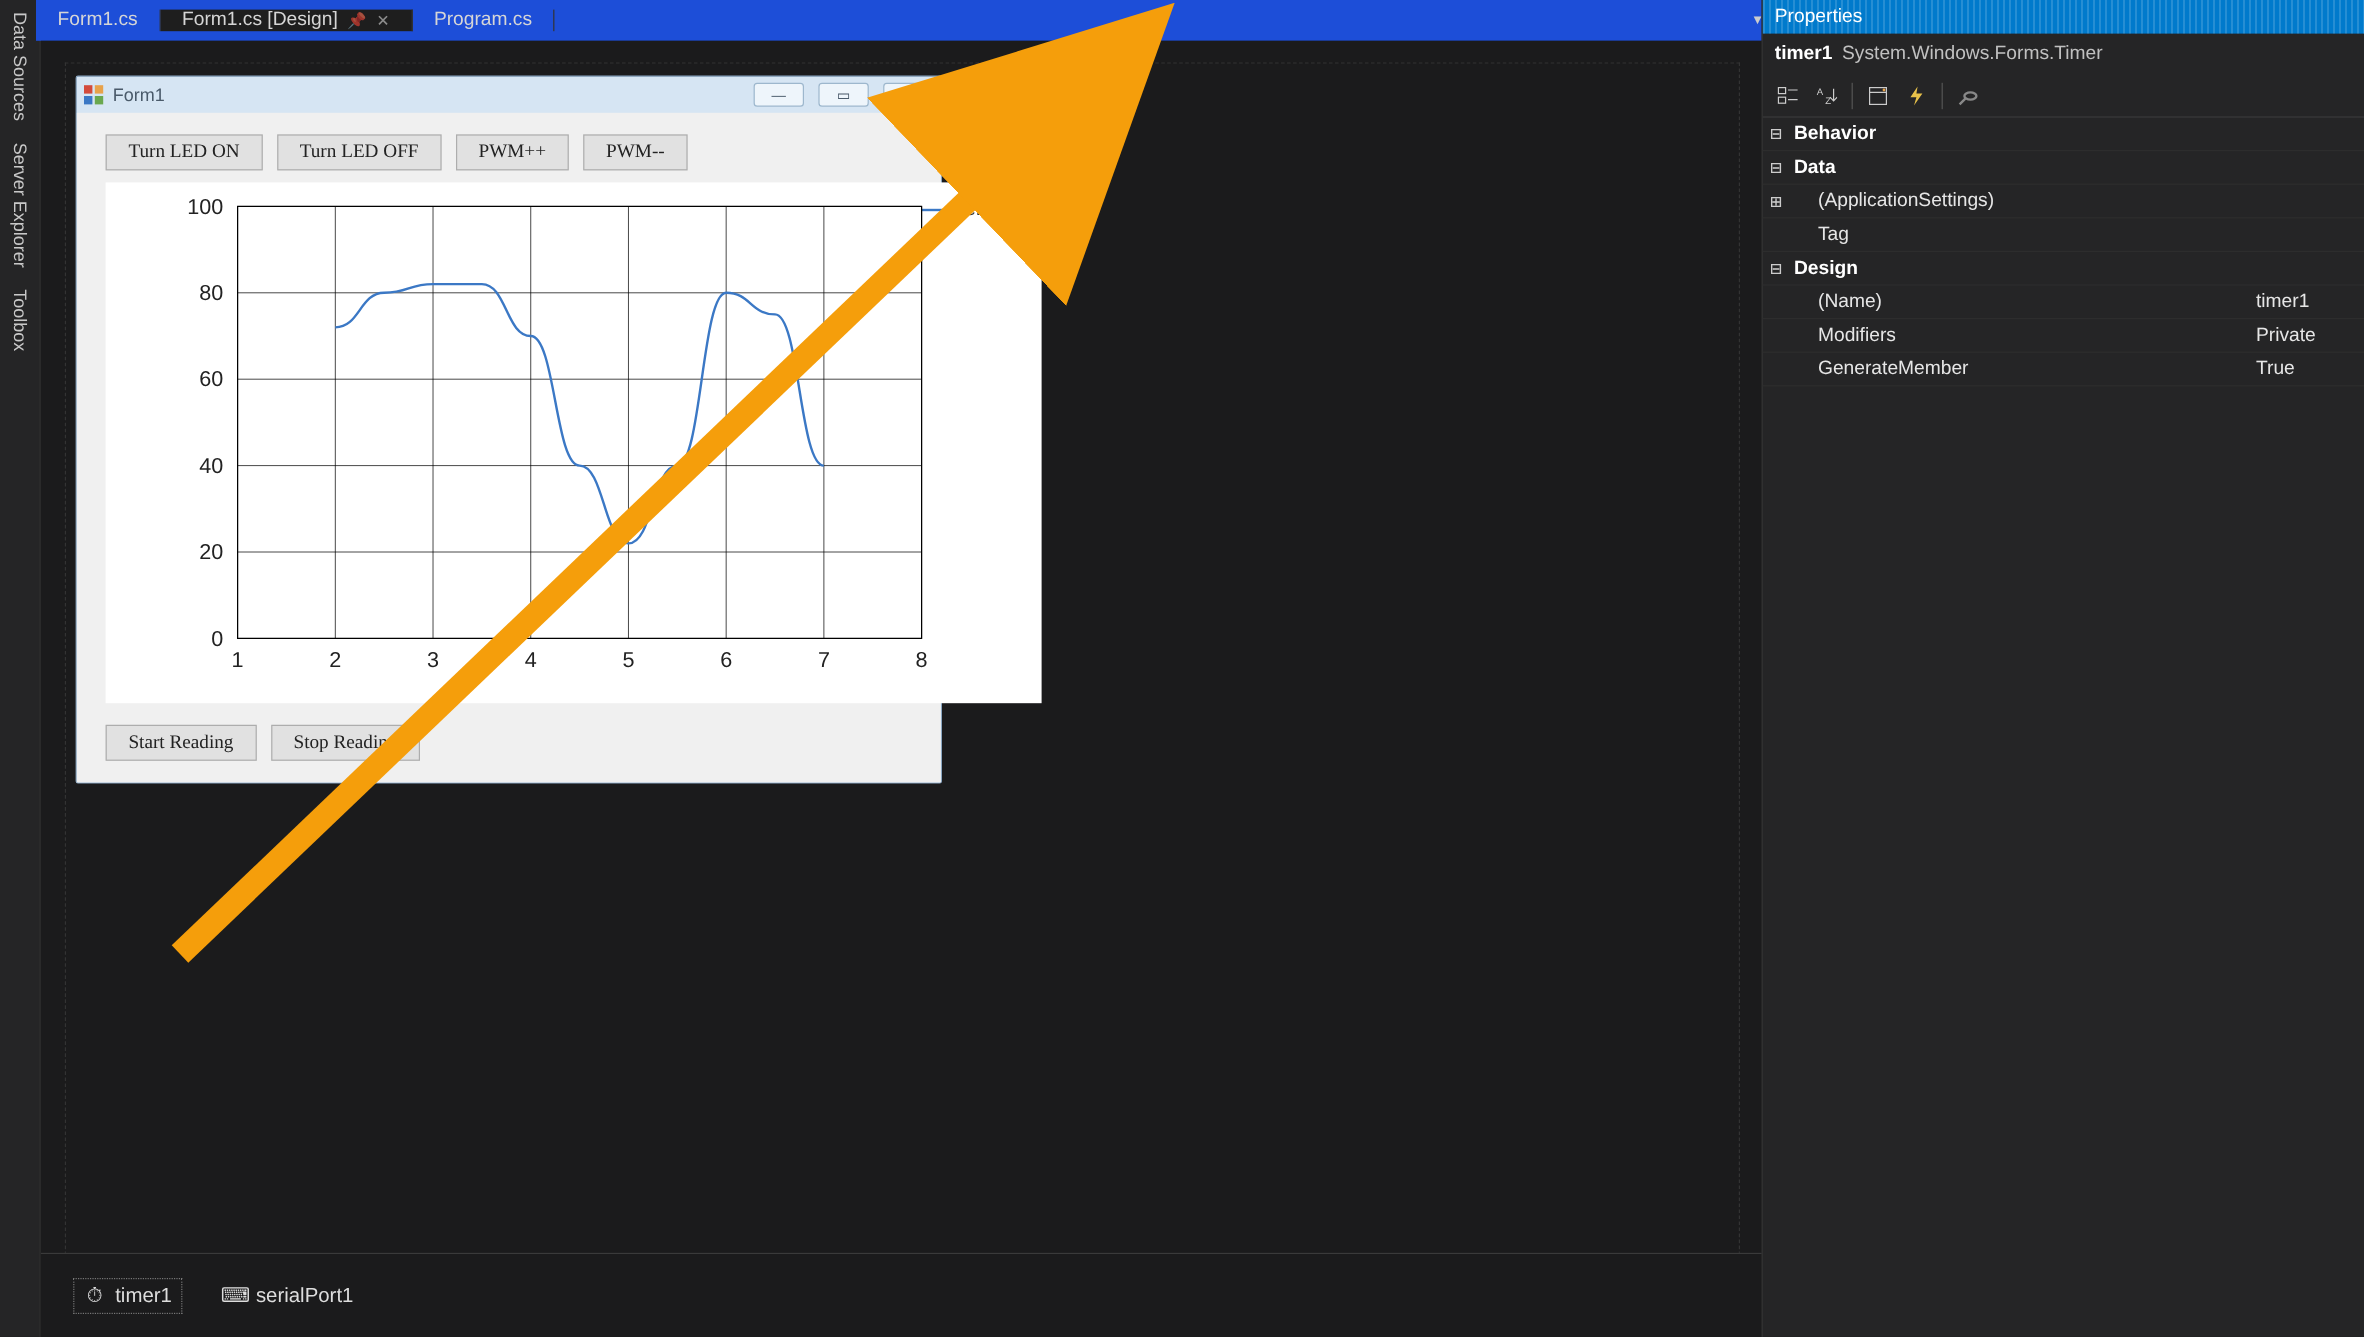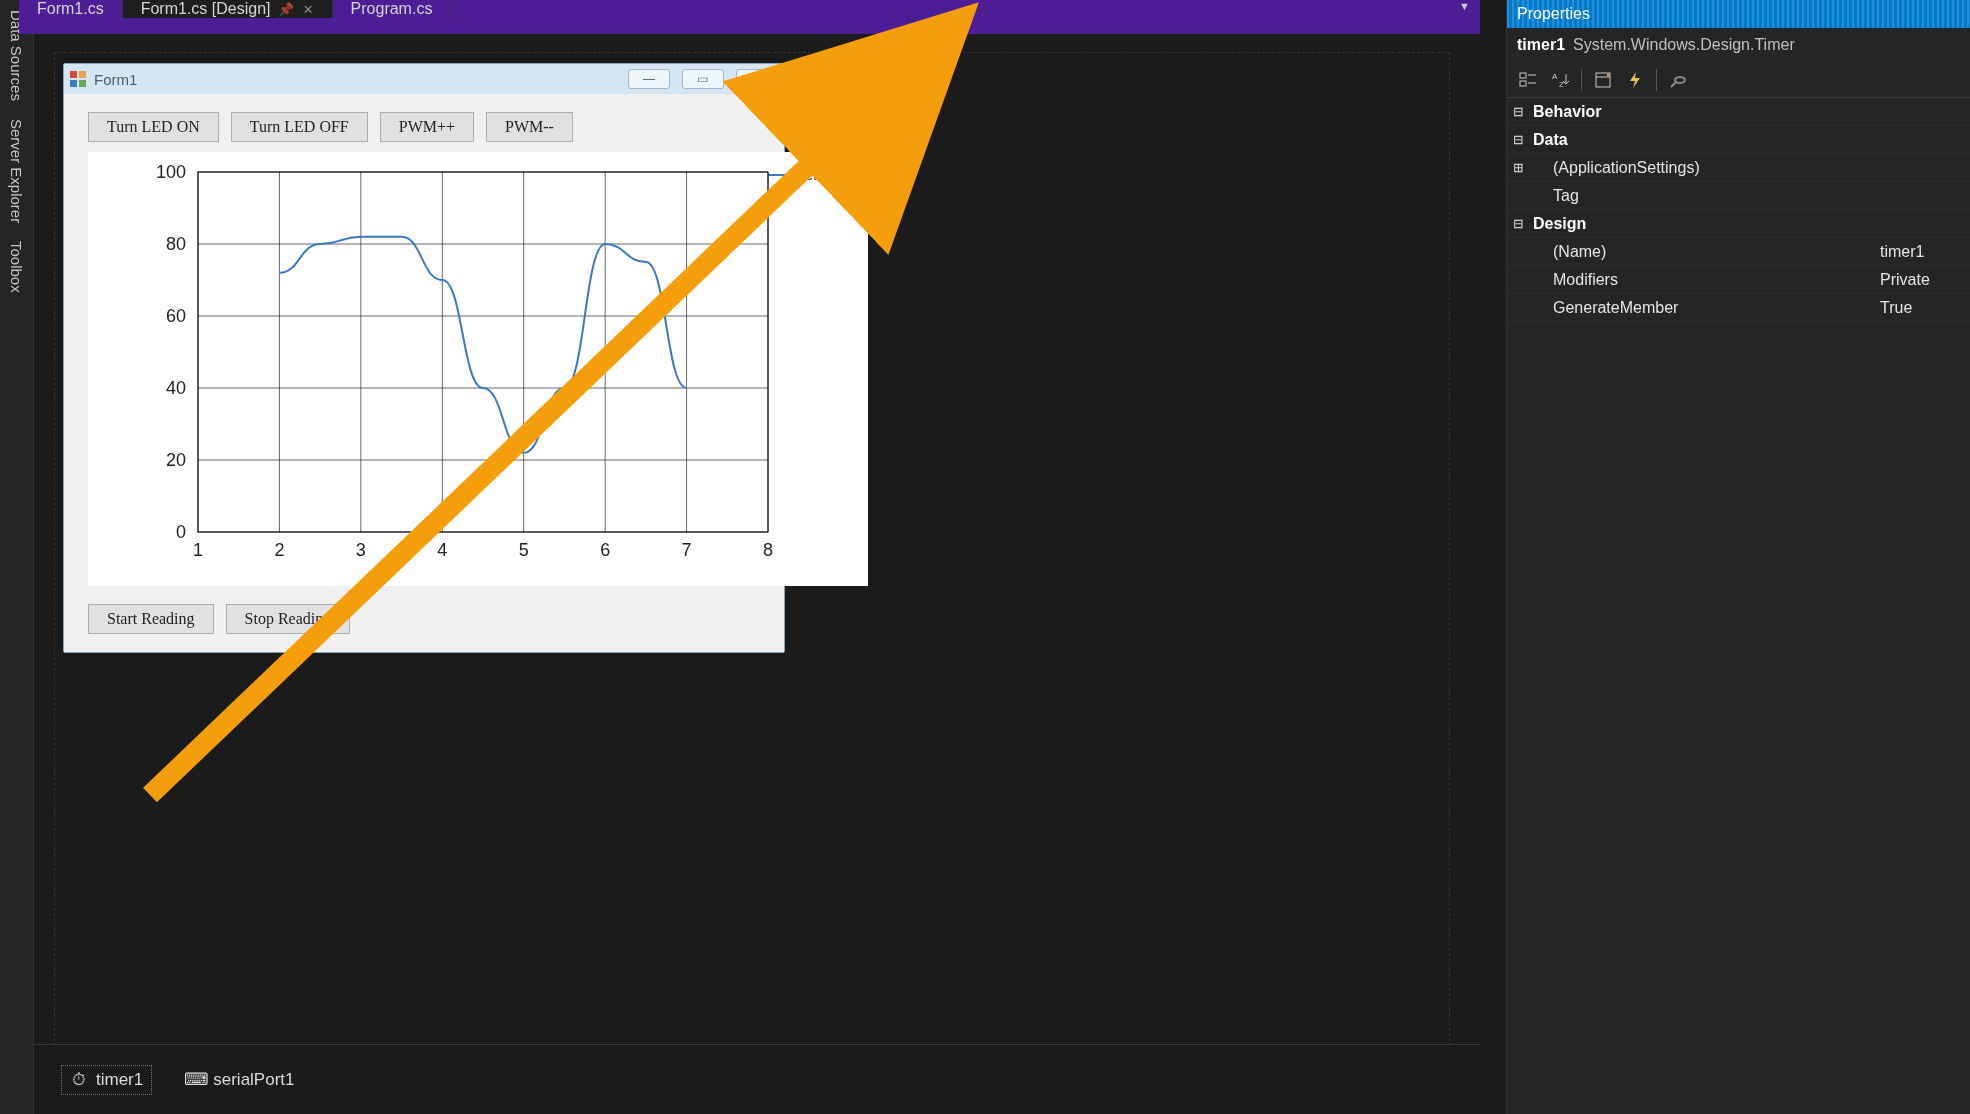--- a/index.html
+++ b/index.html
@@ -12,22 +12,22 @@
     background:#252526; border-right:1px solid #333;
     display:flex; flex-direction:column; align-items:center; padding-top:10px; gap:18px;
   }
   .sidebar-rail .rail-item {
     writing-mode: vertical-rl;
     color:#c8c8c8; font-size:15px; cursor:pointer; user-select:none;
   }
 
   
   .tab-strip {
-    position:absolute; left:19px; right:490px; top:0; height:34px;
-    background:#4c1d95; display:flex; align-items:flex-start;
+    position:absolute; left:30px; right:490px; top:0; height:34px;
+    background:#1d4ed8; display:flex; align-items:center;
   }
   .tab {
     padding:0 18px; display:flex; align-items:center; gap:8px;
     color:#d6d6d6; font-size:16px; border-right:1px solid #333; cursor:pointer;
   }
   .tab.active { background:#1e1e1e; }
   .tab .pin, .tab .close { opacity:.6; font-size:13px; }
   .tab-strip .overflow {
     margin-left:auto; display:flex; align-items:center; padding:0 10px; cursor:pointer;
   }
@@ -87,21 +87,21 @@
   }
   .tray-item {
     display:flex; align-items:center; gap:8px; color:#ddd; font-size:17px;
     padding:4px 8px;
   }
   .tray-item.selected { outline:1px dotted #777; }
   .tray-icon { width:18px; height:18px; display:inline-flex; align-items:center; justify-content:center; }
 
   
   .prop-panel {
-    position:absolute; right:0; top:0; width:464px; height:100%;
+    position:absolute; right:0; top:0; width:502px; height:100%;
     background:#252526; display:flex; flex-direction:column;
     border-left:1px solid #333;
   }
   .prop-title {
     background:#007acc; color:#fff; height:28px; display:flex; align-items:center;
     padding:0 10px; font-size:16px;
     background-image: repeating-linear-gradient(90deg, rgba(255,255,255,.15) 0 2px, transparent 2px 5px);
   }
   .prop-subtitle {
     height:34px; display:flex; align-items:center; gap:8px; padding:0 10px; font-size:16px;
@@ -236,21 +236,21 @@
   <div class="tray-item">
     <span class="tray-icon">⌨</span>
     <span>serialPort1</span>
   </div>
 </div>
 
 <div class="prop-panel">
   <div class="prop-title">Properties</div>
   <div class="prop-subtitle">
     <span class="obj">timer1</span>
-    <span class="cls">System.Windows.Design.Timer</span>
+    <span class="cls">System.Windows.Forms.Timer</span>
   </div>
   <div class="prop-toolbar">
     <div class="pt-btn">
       <svg width="18" height="18" viewBox="0 0 18 18">
           <rect x="1" y="2" width="6" height="5" fill="none" stroke="#ccc"></rect>
           <rect x="1" y="10" width="6" height="5" fill="none" stroke="#ccc"></rect>
           <line x1="9" y1="4" x2="17" y2="4" stroke="#ccc"></line>
           <line x1="9" y1="12" x2="17" y2="12" stroke="#ccc"></line>
         </svg>
     </div>

